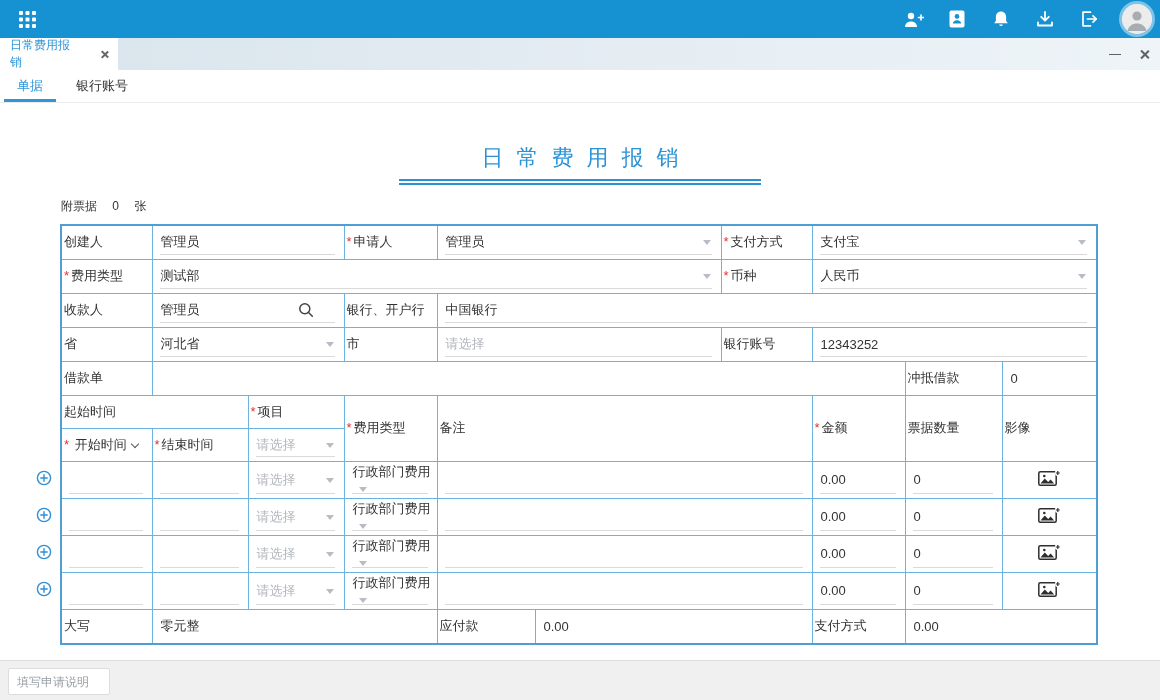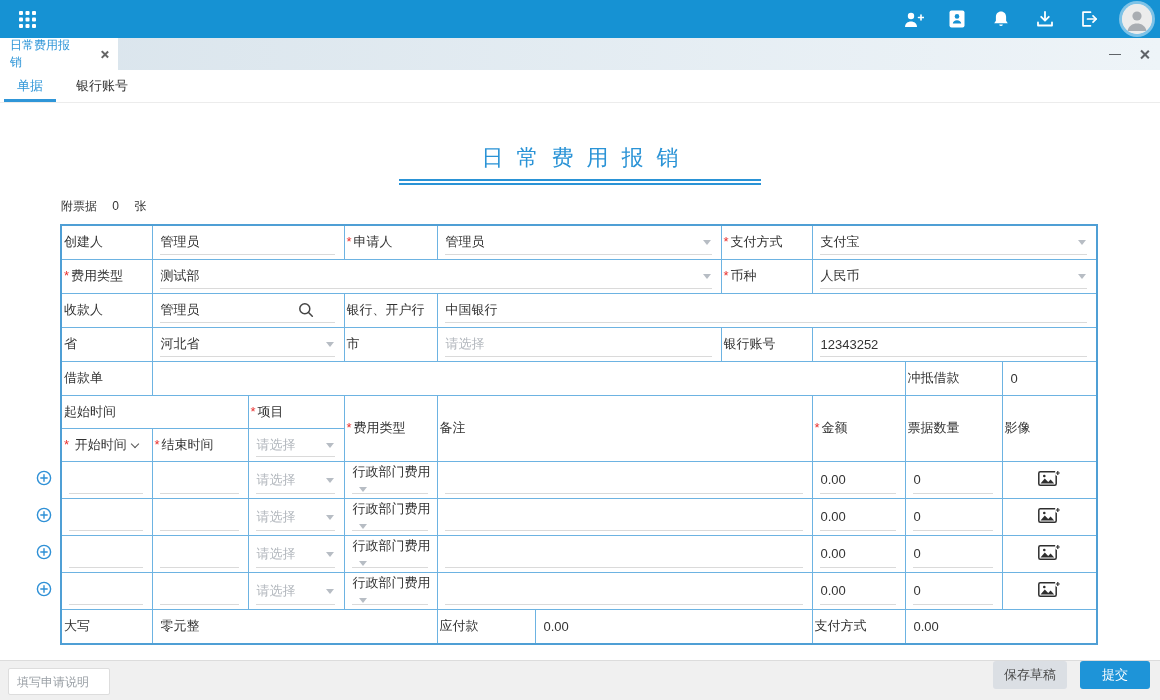--- a/index.html
+++ b/index.html
@@ -392,17 +392,13 @@
   <circle cx="8" cy="8" r="6.6" fill="none" stroke="#2e90d6" stroke-width="1.4"></circle>
   <path d="M8 4.8v6.4M4.8 8h6.4" stroke="#2e90d6" stroke-width="1.4" stroke-linecap="round"></path>
   </svg>
 <svg class="plus-btn" style="top:581px" viewBox="0 0 16 16">
   <circle cx="8" cy="8" r="6.6" fill="none" stroke="#2e90d6" stroke-width="1.4"></circle>
   <path d="M8 4.8v6.4M4.8 8h6.4" stroke="#2e90d6" stroke-width="1.4" stroke-linecap="round"></path>
   </svg>
 
 <div class="footer">
   <input class="note-input" type="text" placeholder="填写申请说明" style="">
-  <div class="btns">
-    <button class="btn gray">保存草稿</button>
-    <button class="btn blue">提交</button>
-  </div>
 </div>
 
 </body></html>

